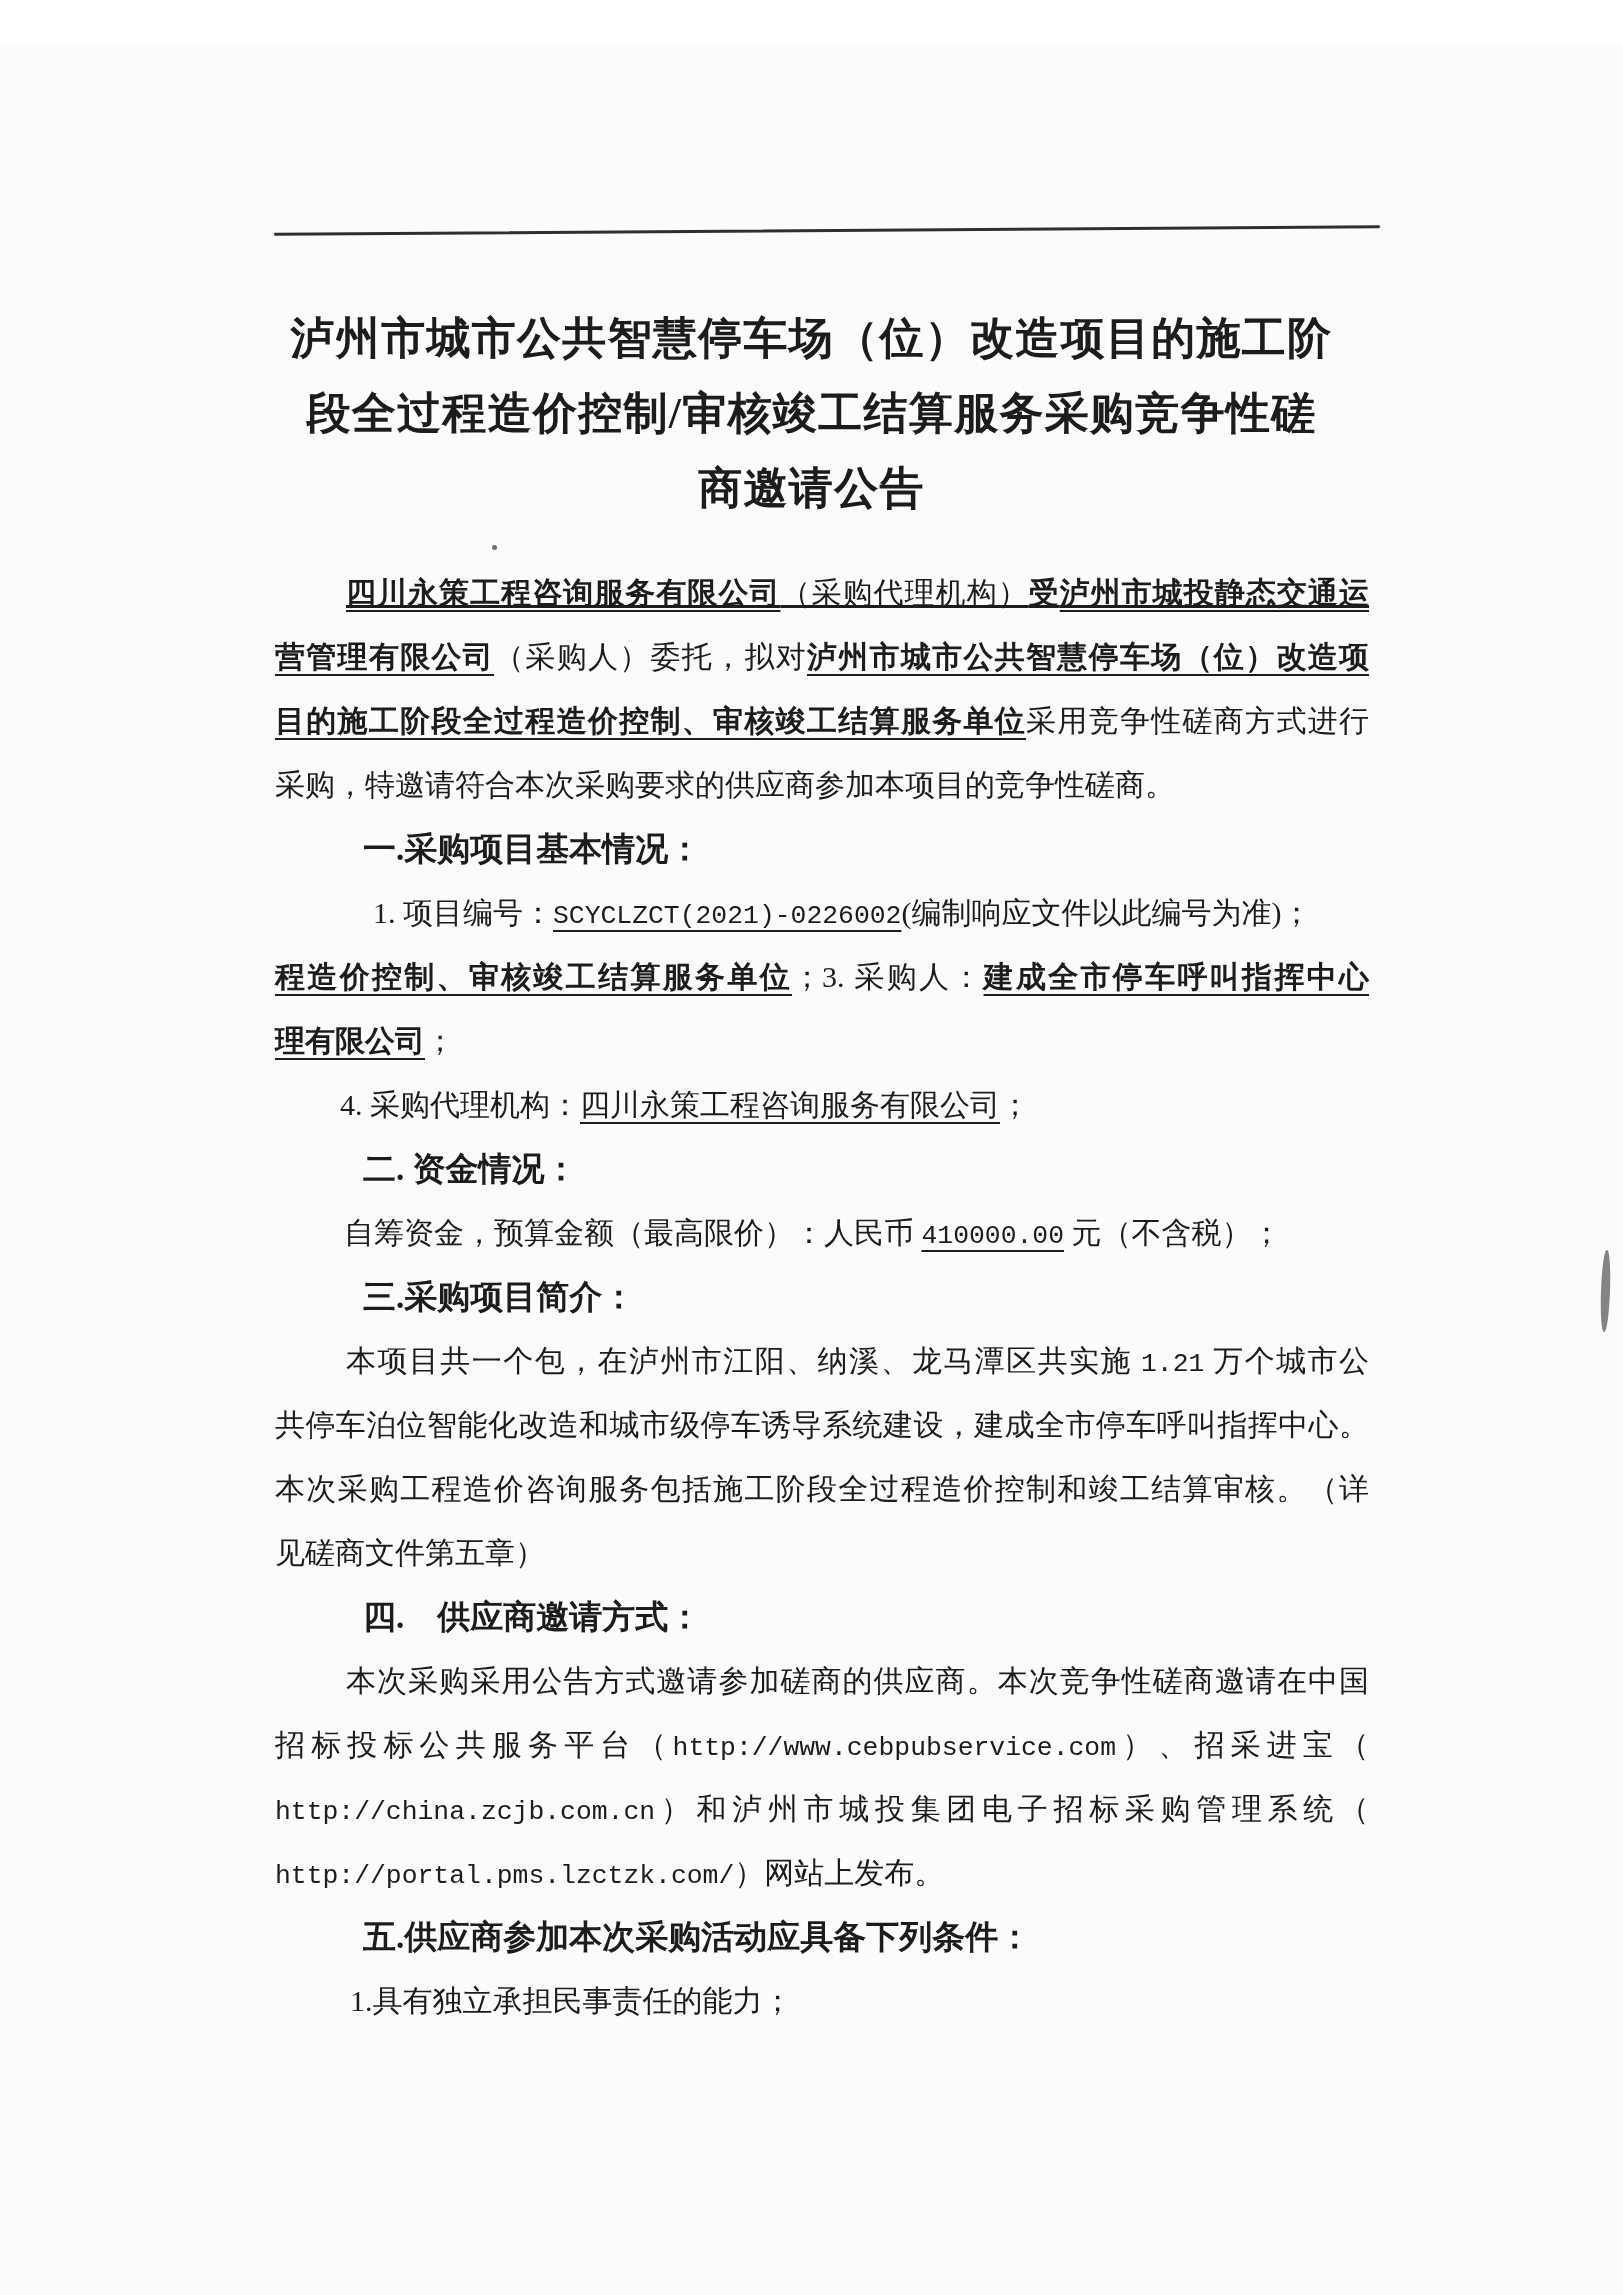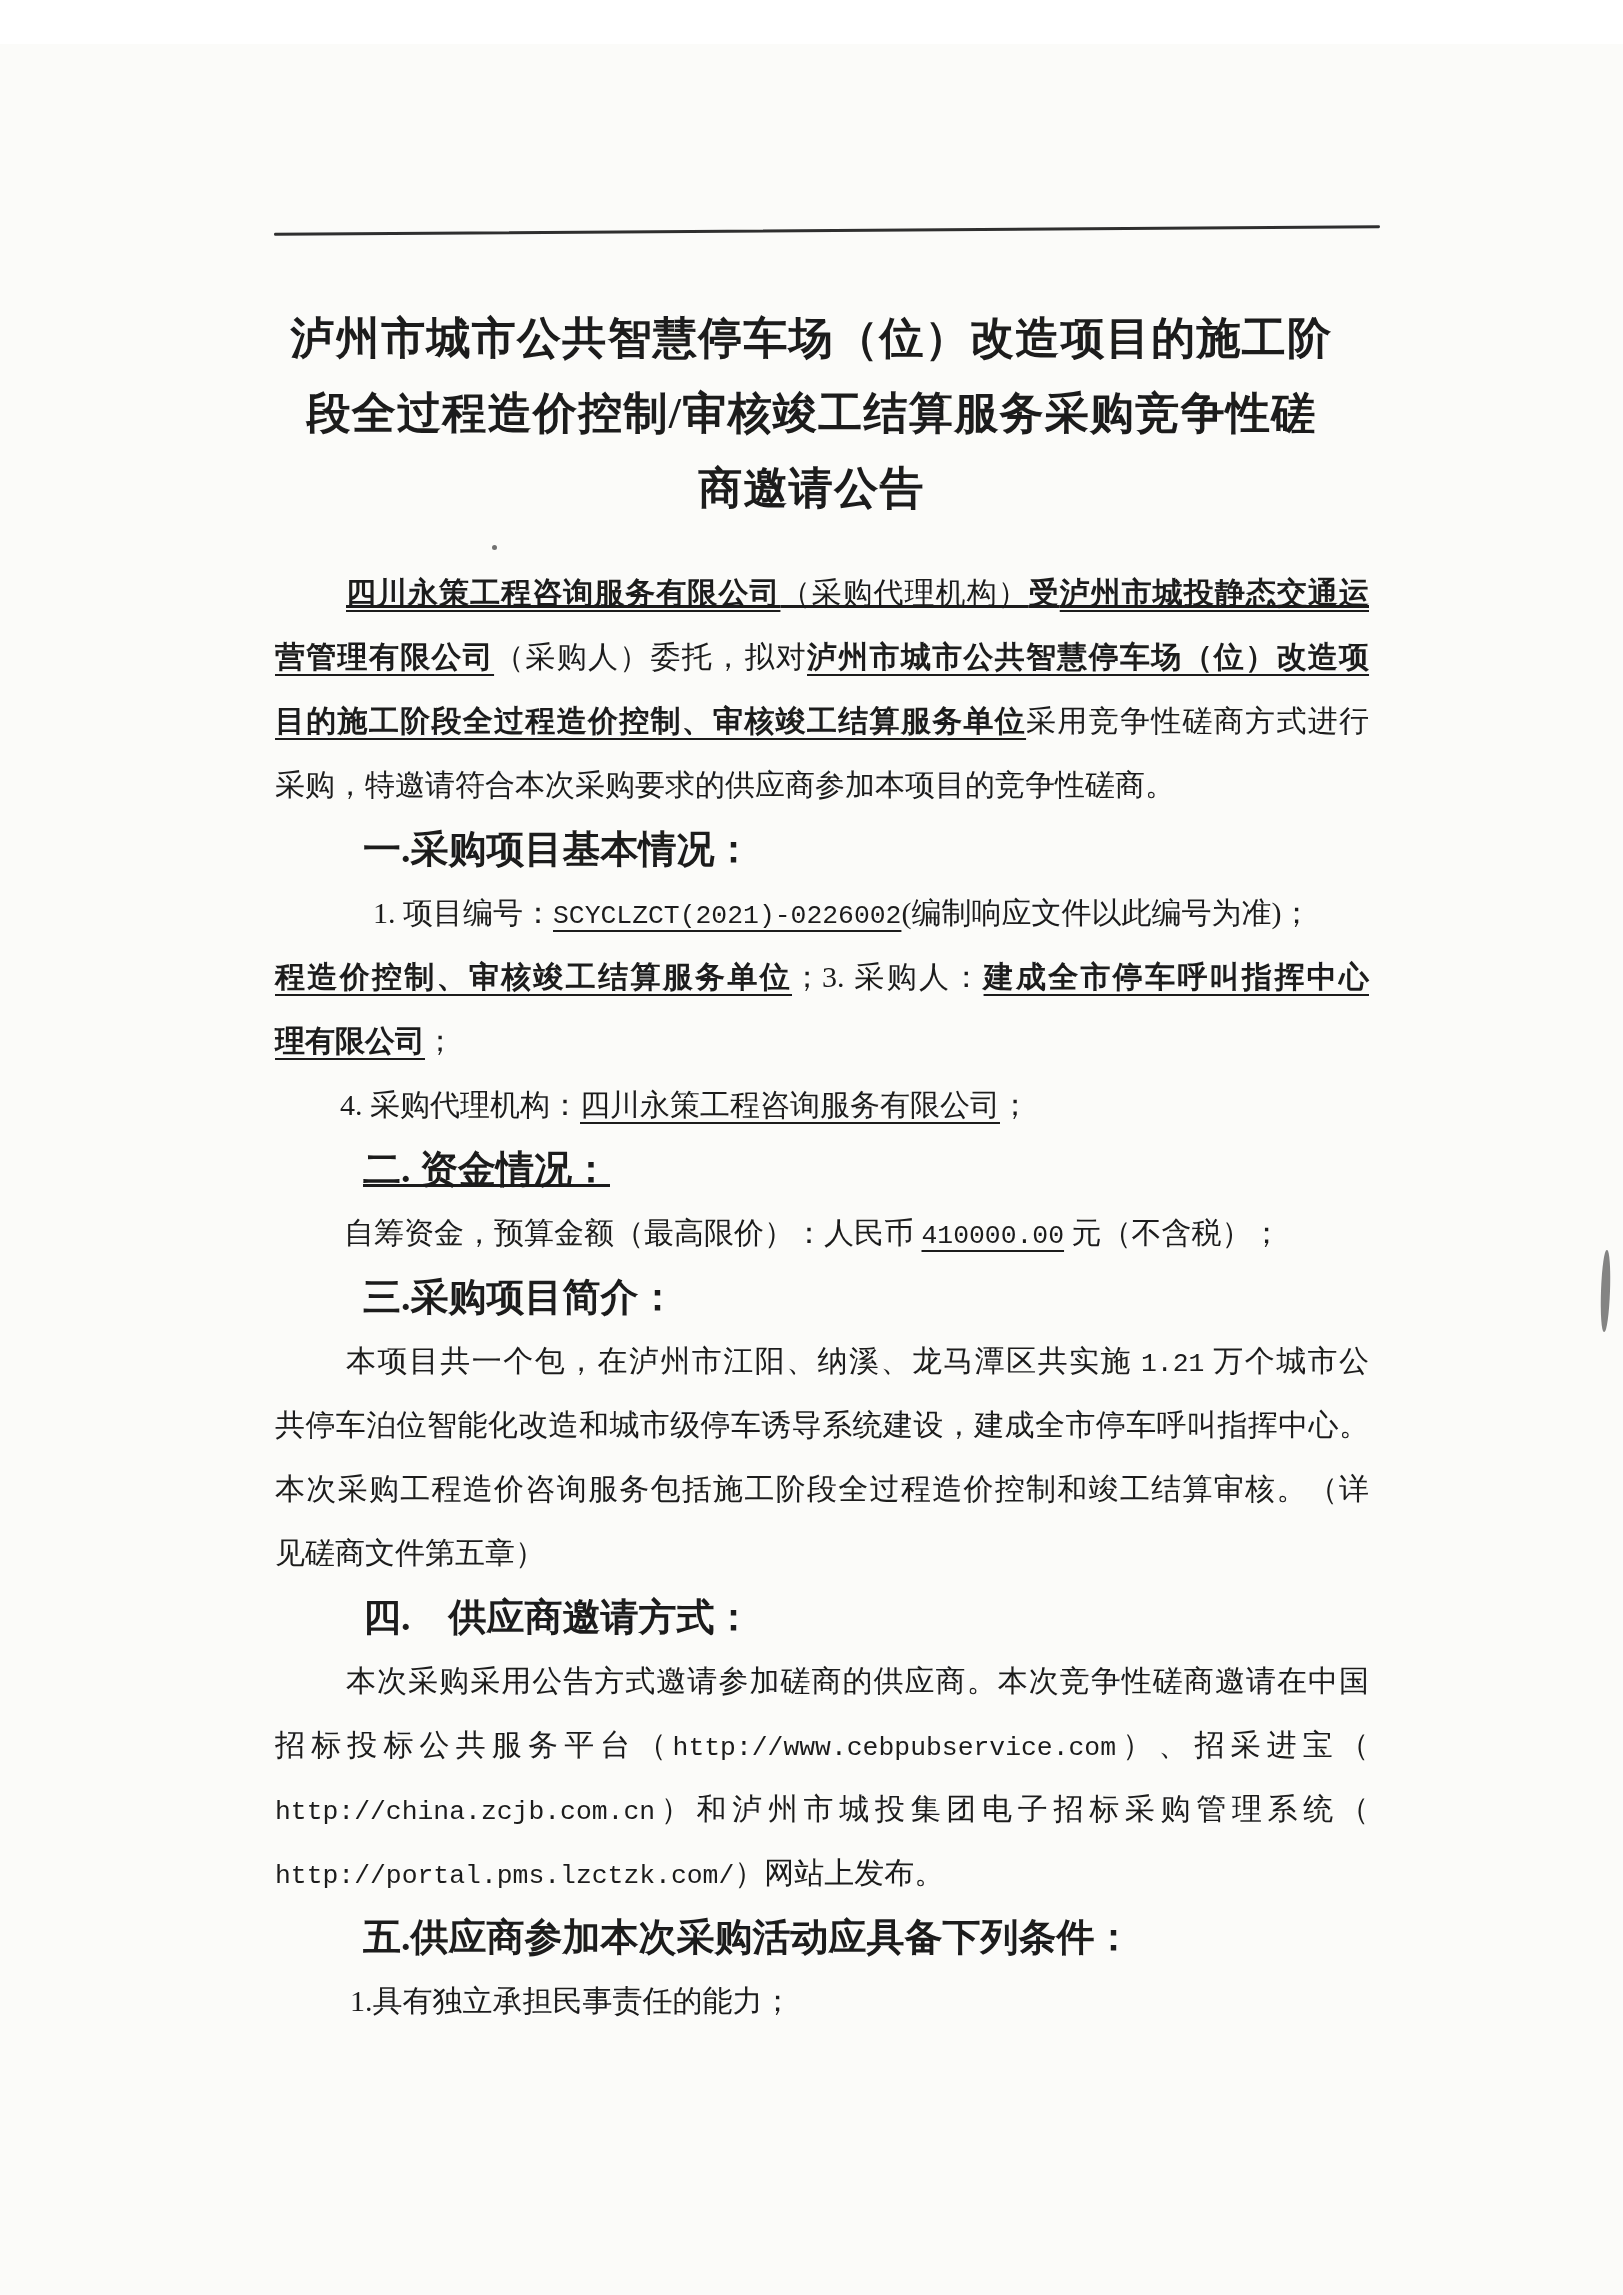--- a/index.html
+++ b/index.html
@@ -36,21 +36,21 @@
   }
   .title-line { height: 75px; }
   .body-wrap {
     position: absolute;
     left: 275px;
     top: 517px;
     width: 1094px;
     font-size: 30px;
   }
   .line { height: 64px; line-height: 64px; }
-  .heading { font-weight: 700; font-size: 38px; }
+  .heading { font-weight: 700; font-size: 33px; }
   .justify { text-align: justify; text-align-last: justify; }
   .b { font-weight: 700; }
   .u {
     text-decoration: underline;
     text-decoration-thickness: 2.3px;
     text-underline-offset: 6.5px;
   }
   .m {
     font-family: Liberation Mono, monospace;
     font-size: 0.88em;
@@ -90,21 +90,21 @@
   <div class="body-wrap">
       <div class="line justify" style="padding-left: 71px; text-decoration: underline;"><span class="b u ">四川永策工程咨询服务有限公司</span><span class="">（采购代理机构）</span><span class="b ">受</span><span class="b u ">泸州市城投静态交通运</span></div>
       <div class="line justify"><span class="b u ">营管理有限公司</span><span class="">（采购人）委托，拟对</span><span class="b u ">泸州市城市公共智慧停车场（位）改造项</span></div>
       <div class="line justify"><span class="b u ">目的施工阶段全过程造价控制、审核竣工结算服务单位</span><span class="">采用竞争性磋商方式进行</span></div>
       <div class="line"><span class="">采购，特邀请符合本次采购要求的供应商参加本项目的竞争性磋商。</span></div>
       <div class="line heading" style="padding-left: 88px;"><span class="">一.采购项目基本情况：</span></div>
       <div class="line" style="padding-left: 98px;"><span class="">1. 项目编号：</span><span class="u m ">SCYCLZCT(2021)-0226002</span><span class="">(编制响应文件以此编号为准)；</span></div>
       <div class="line justify"><span class="b u ">程造价控制、审核竣工结算服务单位</span><span class="">；3. 采购人：</span><span class="b u ">建成全市停车呼叫指挥中心</span></div>
       <div class="line"><span class="b u ">理有限公司</span><span class="">；</span></div>
       <div class="line" style="padding-left: 65px;"><span class="">4. 采购代理机构：</span><span class="u ">四川永策工程咨询服务有限公司</span><span class="">；</span></div>
-      <div class="line heading" style="padding-left: 88px; text-decoration: underline;"><span class="">二. 资金情况：</span></div>
+      <div class="line heading" style="padding-left: 88px;"><span class="">二. 资金情况：</span></div>
       <div class="line" style="padding-left: 69px;"><span class="">自筹资金，预算金额（最高限价）：人民币 </span><span class="u m ">410000.00</span><span class=""> 元（不含税）；</span></div>
       <div class="line heading" style="padding-left: 88px;"><span class="">三.采购项目简介：</span></div>
       <div class="line justify" style="padding-left: 71px;"><span class="">本项目共一个包，在泸州市江阳、纳溪、龙马潭区共实施 </span><span class="m ">1.21</span><span class=""> 万个城市公</span></div>
       <div class="line justify"><span class="">共停车泊位智能化改造和城市级停车诱导系统建设，建成全市停车呼叫指挥中心。</span></div>
       <div class="line justify"><span class="">本次采购工程造价咨询服务包括施工阶段全过程造价控制和竣工结算审核。（详</span></div>
       <div class="line"><span class="">见磋商文件第五章）</span></div>
       <div class="line heading" style="padding-left: 88px;"><span class="">四.　供应商邀请方式：</span></div>
       <div class="line justify" style="padding-left: 71px;"><span class="">本次采购采用公告方式邀请参加磋商的供应商。本次竞争性磋商邀请在中国</span></div>
       <div class="line justify"><span class="">招标投标公共服务平台（</span><span class="m ">http://www.cebpubservice.com</span><span class="">）、招采进宝（</span></div>
       <div class="line justify"><span class="m ">http://china.zcjb.com.cn</span><span class="">）和泸州市城投集团电子招标采购管理系统（</span></div>

